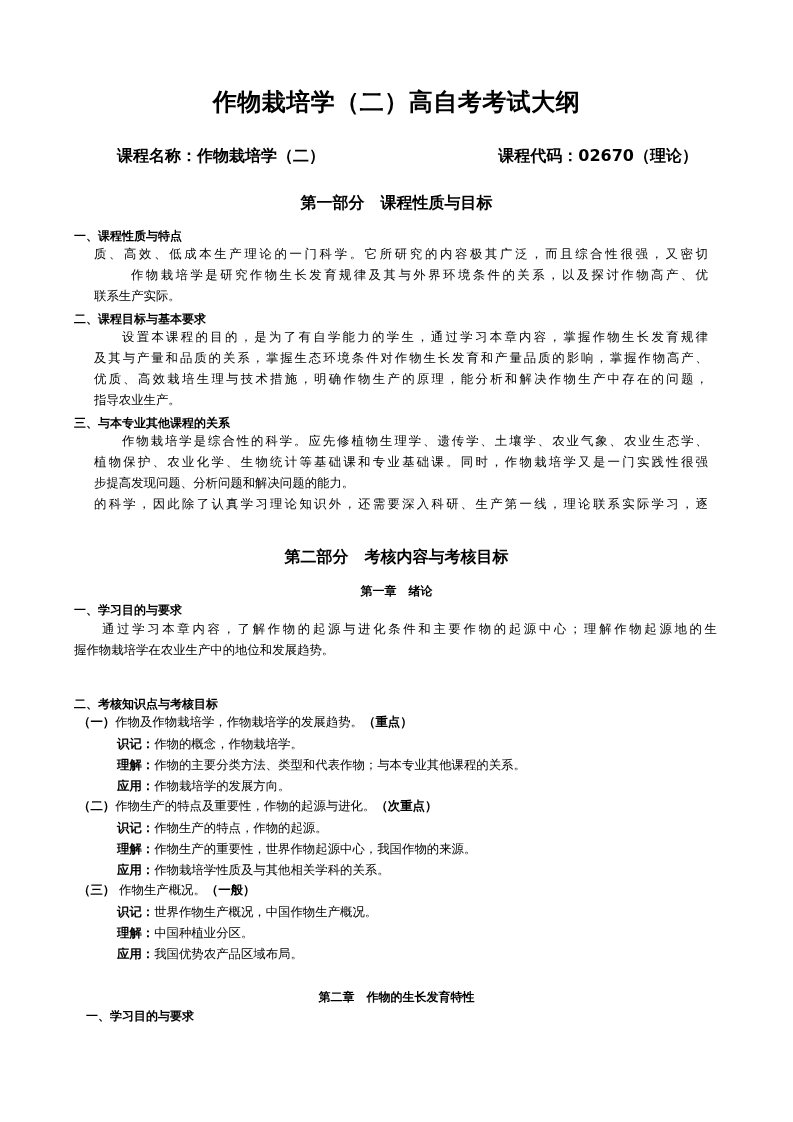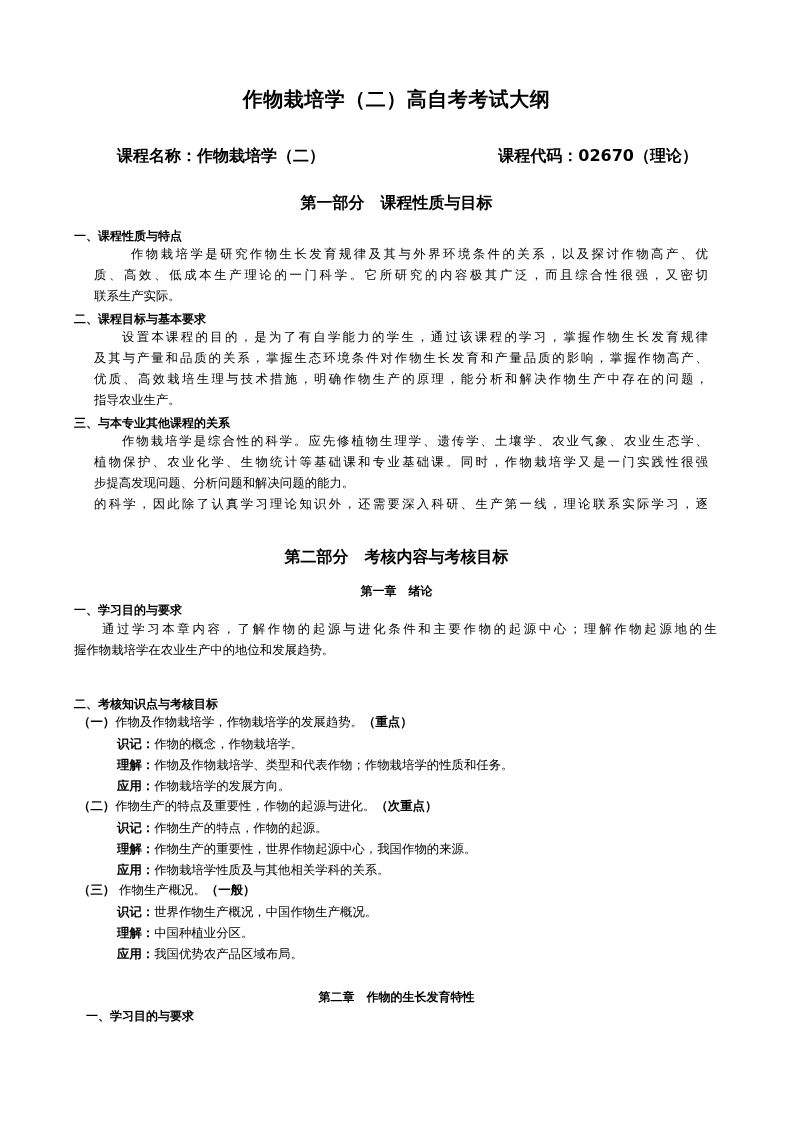--- a/index.html
+++ b/index.html
@@ -5,21 +5,21 @@
   html, body { margin: 0; padding: 0; background: #ffffff; }
   body {
     width: 793px; height: 1122px; position: relative; overflow: hidden;
     font-family: "DejaVu Serif", "Liberation Serif", serif;
     color: #000;
   }
   .abs { position: absolute; white-space: nowrap; }
   .title {
     left: 0; width: 793px; top: 86px; text-align: center;
     font-family: "DejaVu Sans", "Liberation Sans", sans-serif;
-    font-weight: bold; font-size: 20px; letter-spacing: 0.5px;
+    font-weight: bold; font-size: 24px; letter-spacing: 0.5px;
   }
   .meta {
     top: 146px; font-family: "DejaVu Sans", "Liberation Sans", sans-serif;
     font-weight: bold; font-size: 16px;
   }
   .meta-left { left: 117px; }
   .meta-right { right: 95px; }
   .part {
     left: 0; width: 793px; text-align: center;
     font-family: "DejaVu Sans", "Liberation Sans", sans-serif;
@@ -53,28 +53,28 @@
 <div>
 
   <div class="abs title">作物栽培学（二）高自考考试大纲</div>
   <div class="abs meta meta-left">课程名称：作物栽培学（二）</div>
   <div class="abs meta meta-right">课程代码：02670（理论）</div>
 
   <div class="abs part" style="top:193px;">第一部分　课程性质与目标</div>
 
   <div class="abs h2" style="top:228px;">一、课程性质与特点</div>
   <div class="abs para" style="left:94px; width:614px; top:243px;">
+    <span class="line">质、高效、低成本生产理论的一门科学。它所研究的内容极其广泛，而且综合性很强，又密切</span>
     <span class="line" style="padding-left:37px;">作物栽培学是研究作物生长发育规律及其与外界环境条件的关系，以及探讨作物高产、优</span>
-    <span class="line">质、高效、低成本生产理论的一门科学。它所研究的内容极其广泛，而且综合性很强，又密切</span>
     <span class="line last">联系生产实际。</span>
   </div>
 
   <div class="abs h2" style="top:311px;">二、课程目标与基本要求</div>
   <div class="abs para" style="left:94px; width:614px; top:326px;">
-    <span class="line" style="padding-left:28px;">设置本课程的目的，是为了有自学能力的学生，通过该课程的学习，掌握作物生长发育规律</span>
+    <span class="line" style="padding-left:28px;">设置本课程的目的，是为了有自学能力的学生，通过学习本章内容，掌握作物生长发育规律</span>
     <span class="line">及其与产量和品质的关系，掌握生态环境条件对作物生长发育和产量品质的影响，掌握作物高产、</span>
     <span class="line">优质、高效栽培生理与技术措施，明确作物生产的原理，能分析和解决作物生产中存在的问题，</span>
     <span class="line last">指导农业生产。</span>
   </div>
 
   <div class="abs h2" style="top:415px;">三、与本专业其他课程的关系</div>
   <div class="abs para" style="left:94px; width:614px; top:430px;">
     <span class="line" style="padding-left:28px;">作物栽培学是综合性的科学。应先修植物生理学、遗传学、土壤学、农业气象、农业生态学、</span>
     <span class="line">植物保护、农业化学、生物统计等基础课和专业基础课。同时，作物栽培学又是一门实践性很强</span>
     <span class="line last">步提高发现问题、分析问题和解决问题的能力。</span>
@@ -89,21 +89,21 @@
     <span class="line" style="padding-left:28px;">通过学习本章内容，了解作物的起源与进化条件和主要作物的起源中心；理解作物起源地的生</span>
     <span class="line last">握作物栽培学在农业生产中的地位和发展趋势。</span>
   </div>
 
   <div class="abs h2" style="top:696px;">二、考核知识点与考核目标</div>
 
   <div class="abs item" style="top:714px;">
     <span class="lbl">（一）</span><span>作物及作物栽培学，作物栽培学的发展趋势。</span><b>（重点）</b>
   </div>
   <div class="abs sub" style="top:736px;"><b>识记：</b><span>作物的概念，作物栽培学。</span></div>
-  <div class="abs sub" style="top:757px;"><b>理解：</b><span>作物及作物栽培学、类型和代表作物；作物栽培学的性质和任务。</span></div>
+  <div class="abs sub" style="top:757px;"><b>理解：</b><span>作物的主要分类方法、类型和代表作物；与本专业其他课程的关系。</span></div>
   <div class="abs sub" style="top:778px;"><b>应用：</b><span>作物栽培学的发展方向。</span></div>
 
   <div class="abs item" style="top:798px;">
     <span class="lbl">（二）</span><span>作物生产的特点及重要性，作物的起源与进化。</span><b>（次重点）</b>
   </div>
   <div class="abs sub" style="top:820px;"><b>识记：</b><span>作物生产的特点，作物的起源。</span></div>
   <div class="abs sub" style="top:841px;"><b>理解：</b><span>作物生产的重要性，世界作物起源中心，我国作物的来源。</span></div>
   <div class="abs sub" style="top:862px;"><b>应用：</b><span>作物栽培学性质及与其他相关学科的关系。</span></div>
 
   <div class="abs item" style="top:882px;">

